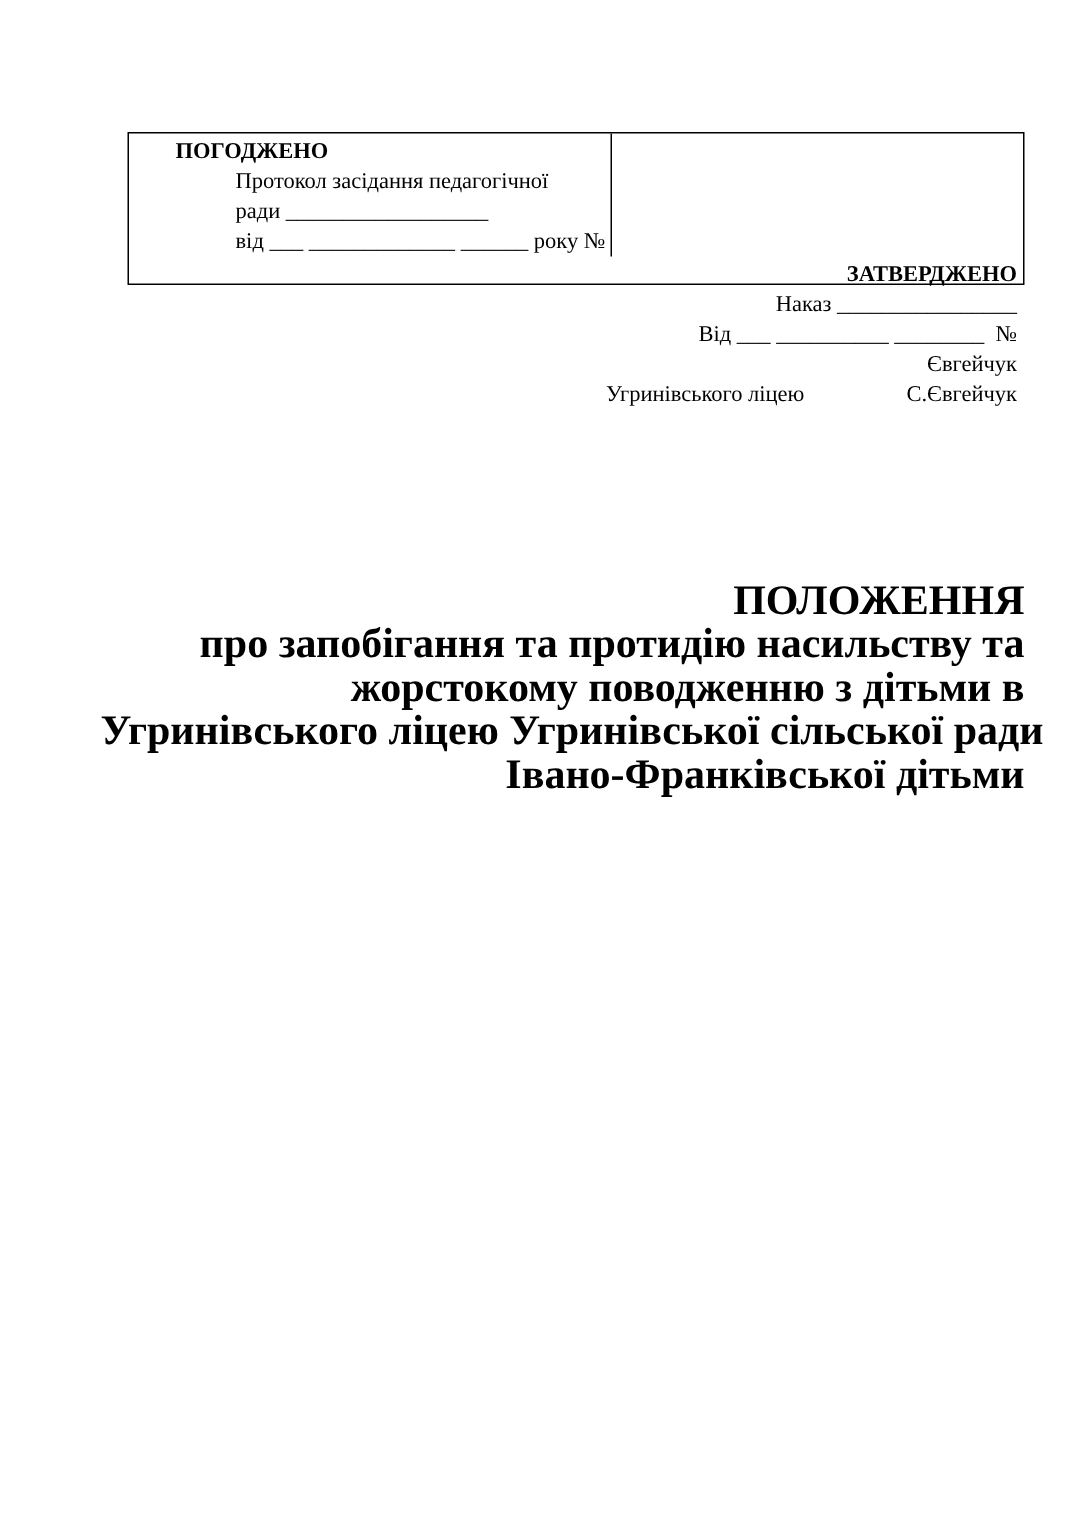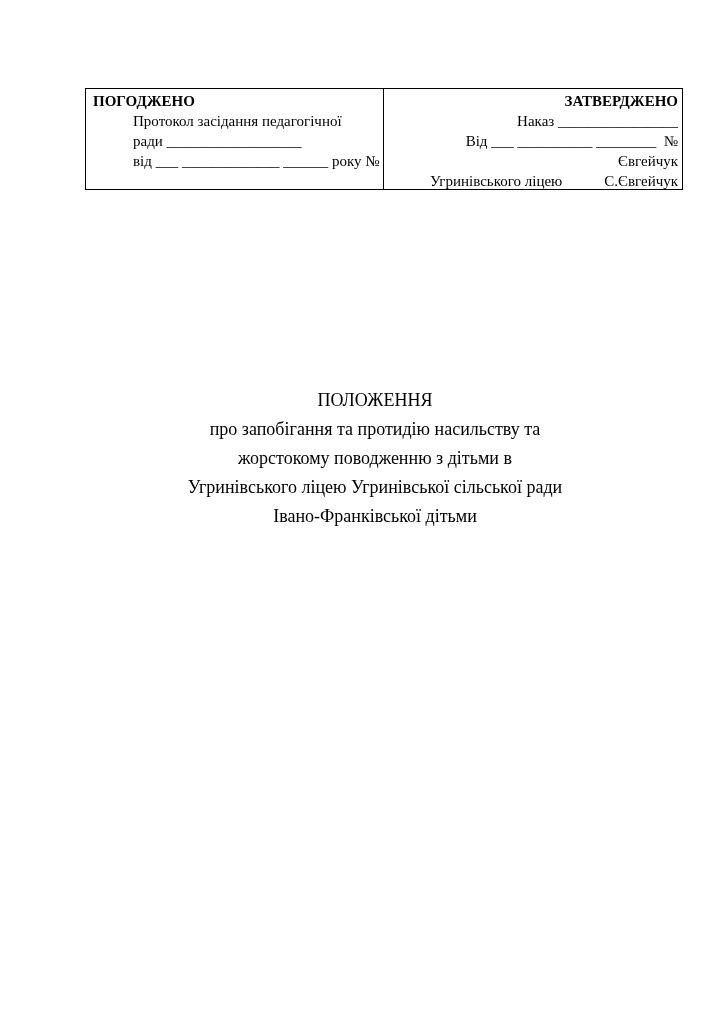--- a/index.html
+++ b/index.html
@@ -23,22 +23,24 @@
   
   .approval-table {
     position: absolute;
     left: 85px;
     top: 88px;
     width: 598px;
     height: 102px;
     border: 1.5px solid #000000;
     box-sizing: border-box;
     display: flex;
+    flex-direction: column;
     font-size: 15px;
     line-height: 20px;
+    padding-left: 24px;
   }
   .approval-cell {
     box-sizing: border-box;
     padding: 2px 4px 0 7px;
   }
   .approval-cell.left {
     width: 298px;
     border-right: 1.5px solid #000000;
   }
   .approval-cell.right {
@@ -50,31 +52,31 @@
     font-weight: bold;
   }
   .approval-line {
     white-space: pre;
     margin-left: 40px;
   }
   .signature-line {
     white-space: pre;
   }
   .signature-line .signer {
-    margin-left: 42px;
+    margin-left: 68px;
   }
   
   .title-block {
     position: absolute;
     left: 67px;
     top: 386px;
     width: 616px;
-    text-align: center;
-    font-weight: normal;
-    font-size: 18px;
+    text-align: right;
+    font-weight: bold;
+    font-size: 28px;
     line-height: 29px;
   }
   .title-line {
     white-space: nowrap;
   }
 </style>
 </head>
 <body>
 
 <div class="page">

